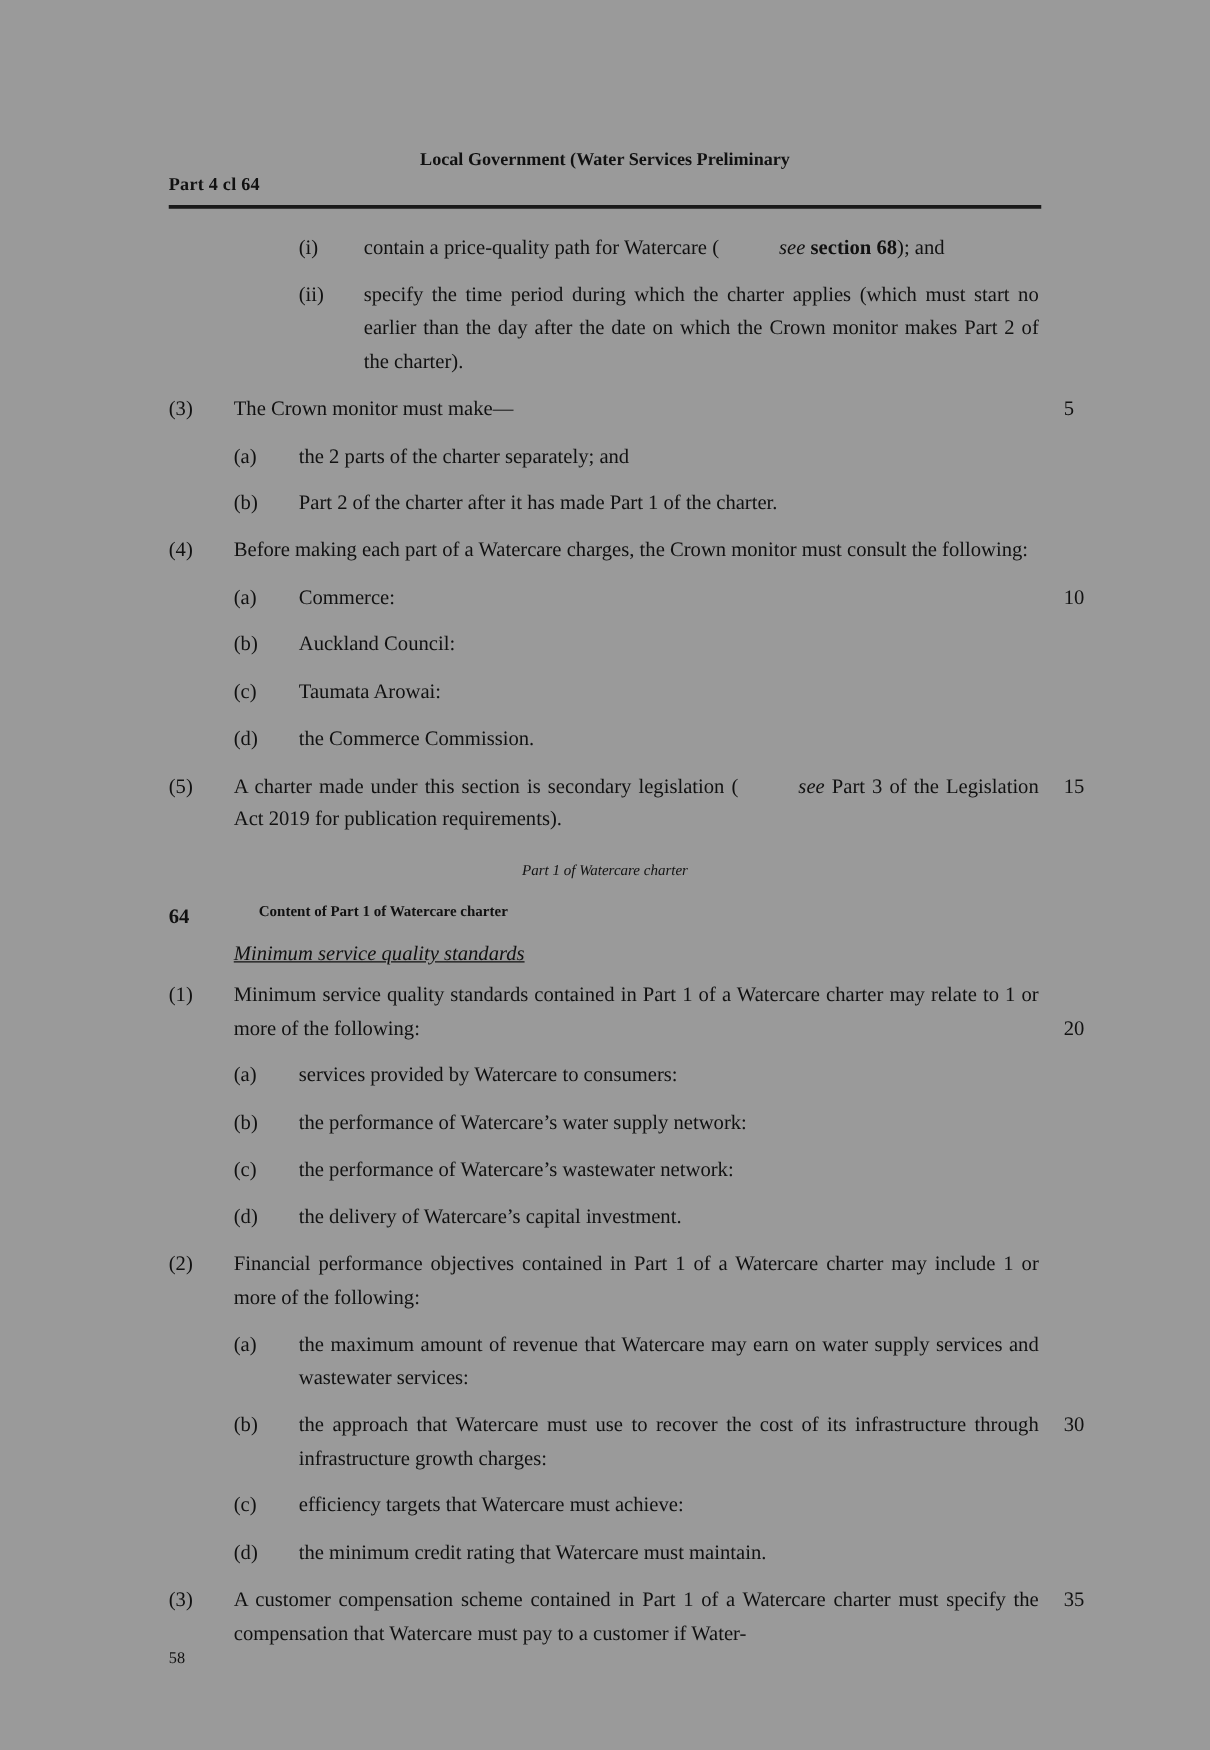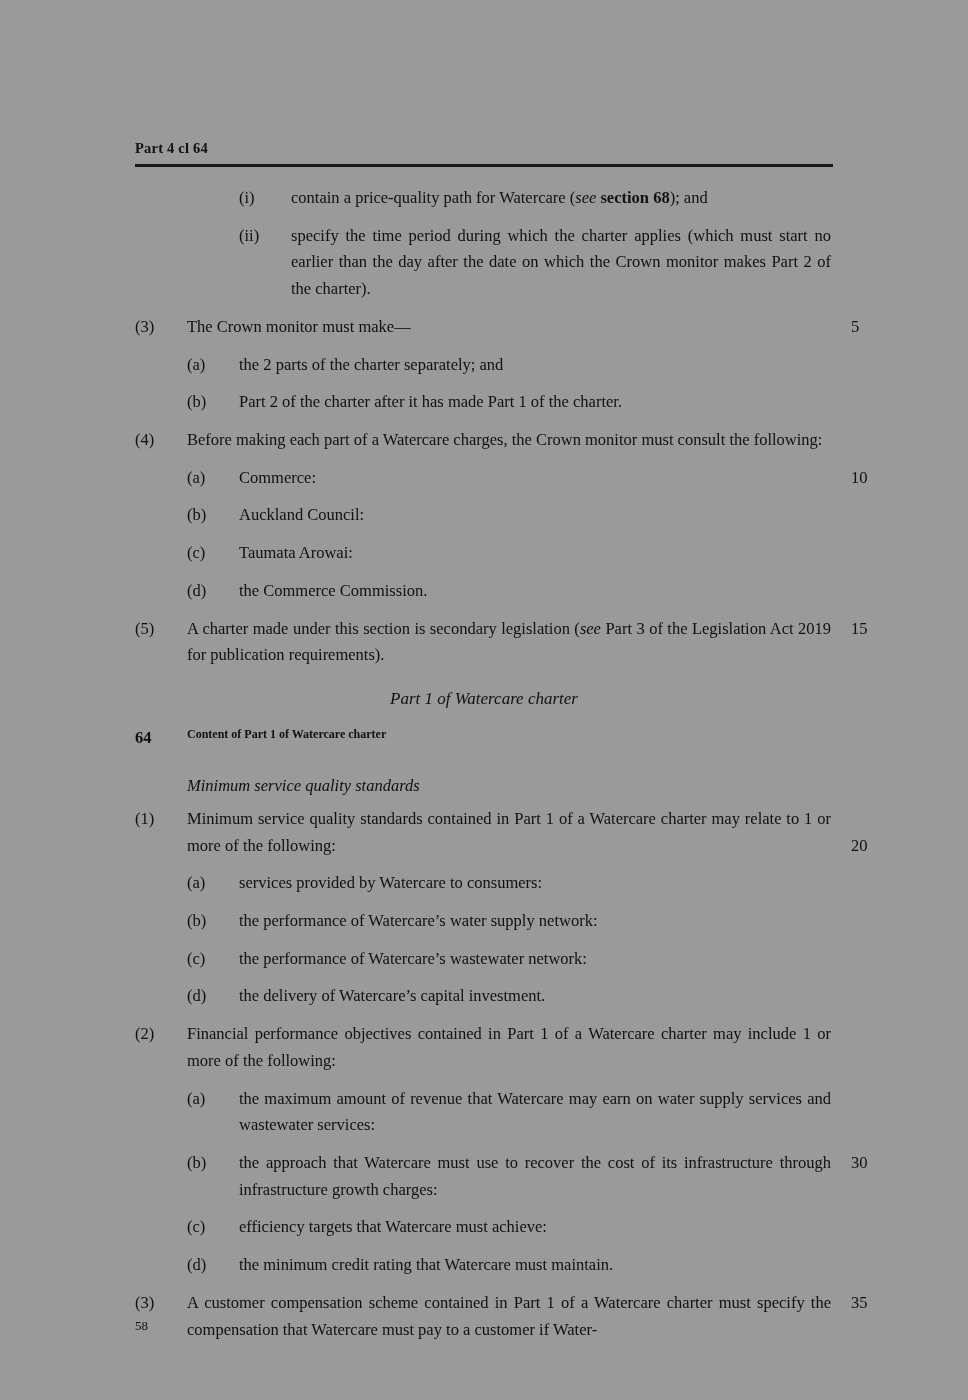--- a/index.html
+++ b/index.html
@@ -73,71 +73,74 @@
     line-height: 1.62;
     text-align: justify;
     text-justify: inter-word;
     padding-right: 2px;
   }
   .indent1 { margin-left: 0px; }
   .indent2 { margin-left: 52px; }
   .indent3 { margin-left: 104px; }
 
   .bold { font-weight: bold; }
-  .ital { font-style: italic; }
+  .ital { font-style: italic; margin-left: 48px; }
 
   .linenum {
     position: absolute;
     right: -58px;
     top: 0;
     width: 40px;
     text-align: left;
     font-size: 16.5px;
     line-height: 1.62;
   }
   .center-head {
     text-align: center;
     font-style: italic;
-    font-size: 17px;
+    font-size: 12px;
     margin: 20px 0 16px 0;
   }
   .section-head {
     display: flex;
-    margin-bottom: 24px;
+    margin-bottom: 6px;
+    gap: 20px;
   }
   .section-head .num {
     font-weight: bold;
   }
   .section-head .txt {
     font-weight: bold;
     font-size: 12px;
   }
   .sub-head {
     margin-left: 52px;
     font-style: italic;
     font-size: 16.5px;
     margin-bottom: 10px;
     position: relative;
+    text-decoration: underline;
   }
   .footer-page {
     position: absolute;
     left: 135px;
     bottom: 66px;
     font-size: 13px;
     margin-top: 32px;
   }
 </style>
 </head>
 <body>
 
 <div class="page">
 
   <div class="header">
     <div class="header-left">Part 4 cl 64</div>
     <div class="header-center">
+      <div>Local Government (Water Services Preliminary</div>
     </div>
   </div>
   <div class="header-rule"></div>
 
   <div class="body" id="body-container">
       <div class="block indent3">
         <div class="num">(i)</div>
         <div class="txt"><span>contain a price-quality path for Watercare (</span><span class="ital">see</span><span> </span><span class="bold">section 68</span><span>); and</span></div>
       </div>
       <div class="block indent3">

